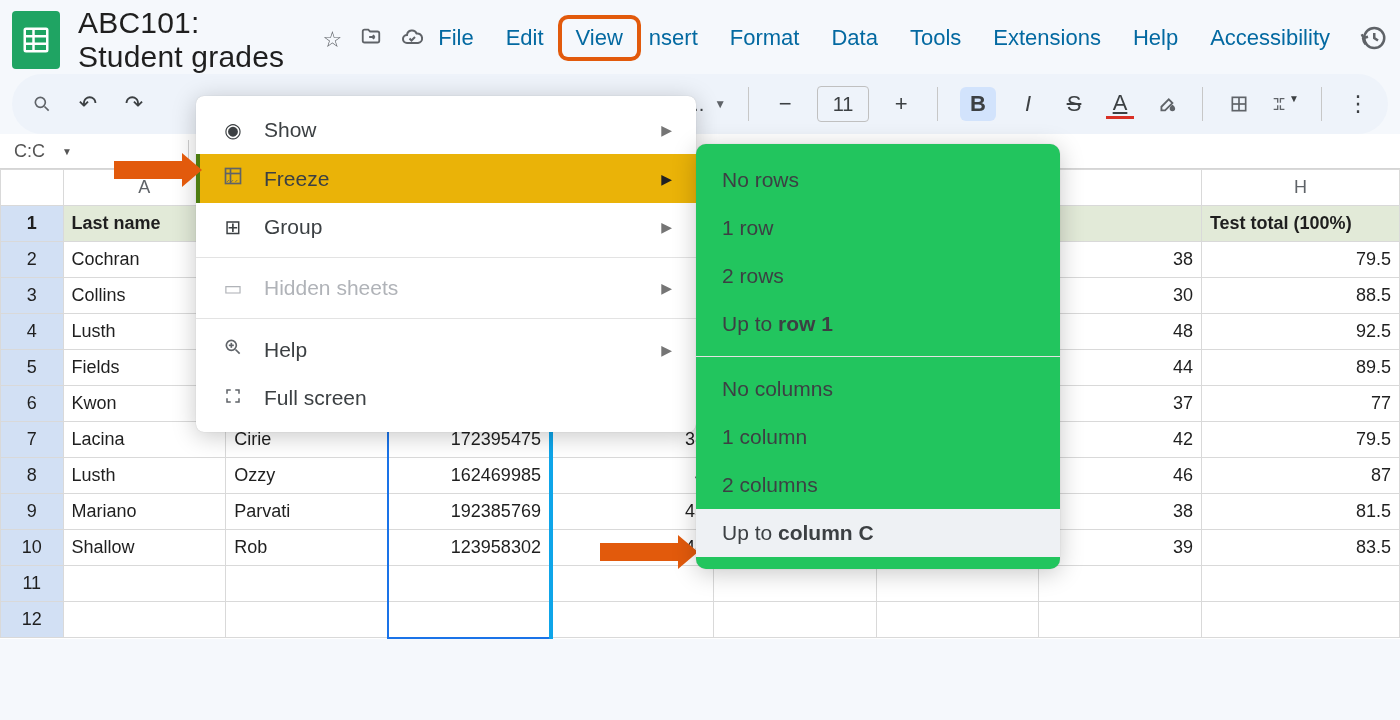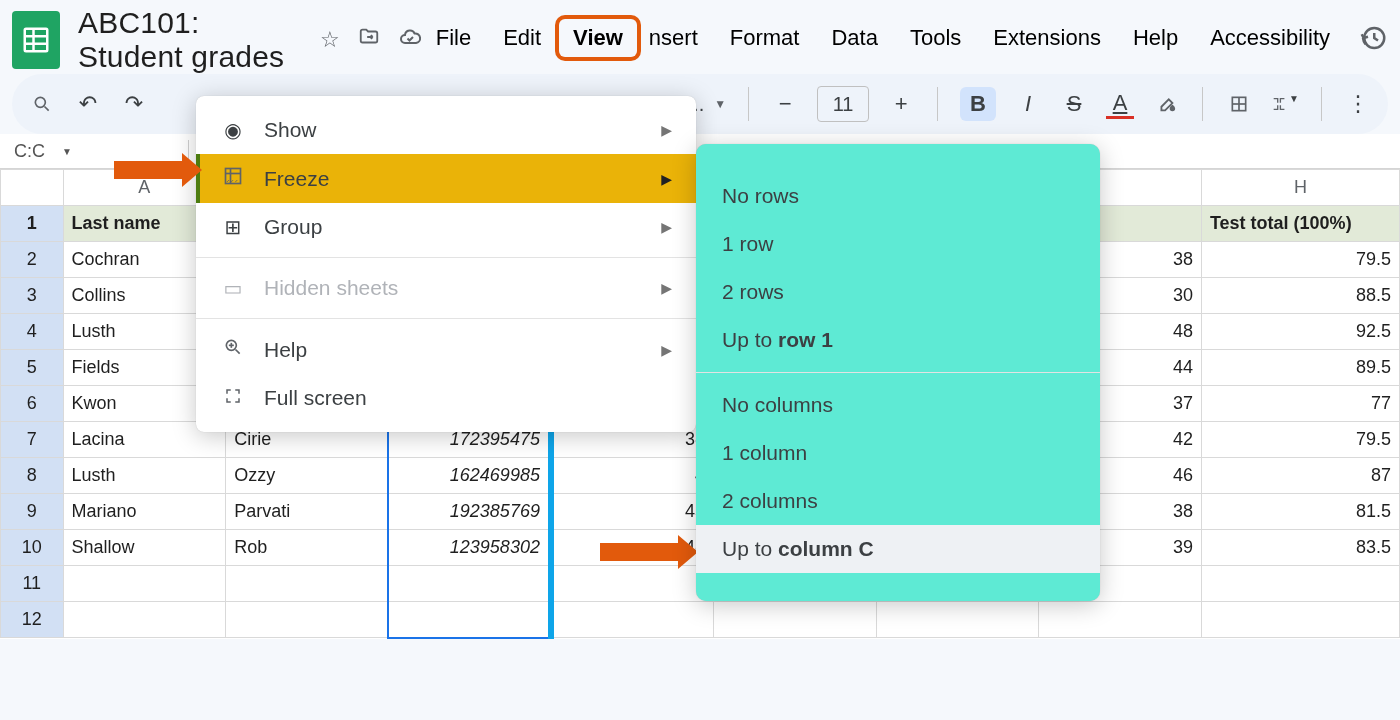--- a/index.html
+++ b/index.html
@@ -33,31 +33,30 @@
   .title-icons { display:inline-flex; gap: 18px; margin-left: 26px; align-items:center; color:#5f6368;}
   .title-icons span { font-size: 22px; }
   .history-icon { margin-left:auto; color:#5f6368; }
 
   
   .menubar {
     display:flex;
     gap: 4px;
     padding: 4px 0 8px 0;
     font-size: 22px;
-    color:#000000;
+    color:#0369a1;
     align-items:center;
   }
   .menu-item {
     padding: 6px 14px;
     border-radius: 6px;
     cursor: default;
   }
   .menu-item.active {
     box-shadow: 0 0 0 4px #e25a0c;
-    font-weight: bold;
   }
 
   
   .toolbar-wrap {
     padding: 0 12px;
   }
   .toolbar {
     background:#eef3fa;
     border-radius: 999px;
     height: 60px;
@@ -112,21 +111,21 @@
   }
   .grid th.rowhdr, .grid td.rowhdr {
     width:48px; text-align:center; background:#fff;
   }
   .grid thead th {
     background:#fff; text-align:center; font-weight:normal; color:#5f6368;
   }
   .grid td.rowhdr.sel { background:#d2e0f4; }
   tr.header-row td { background:#e2ead8; font-weight:bold;}
   td.num { text-align:right; }
-  td.colC { border-left:2px solid #1a73e8; border-right:6px solid #0ea5e9;font-style:italic; }
+  td.colC { border-left:2px solid #1a73e8; border-right:4px solid #0ea5e9; }
   tr:last-child td.colC { border-bottom:2px solid #1a73e8; }
 
   
   .menu-panel {
     position:absolute;
     top: 96px;
     left: 196px;
     width: 500px;
     background:#fff;
     border-radius: 8px;
@@ -146,25 +145,25 @@
   .menu-panel .row .icon { width:26px; text-align:center; font-size:20px;}
   .menu-panel hr { border:none; border-top:1px solid #e3e3e3; margin:6px 0;}
   .menu-panel .row .arrow { margin-left:auto; font-size:14px; color:#757575;}
   .menu-panel .row.hovered .arrow { color:#202124; }
 
   
   .submenu {
     position:absolute;
     top: 144px;
     left: 696px;
-    width: 404px;
-    background:#5eead4;
+    width: 364px;
+    background:#22c55e;
     border-radius: 10px;
     box-shadow: 0 4px 24px rgba(0,0,0,.22), 0 0 1px rgba(0,0,0,.2);
-    padding: 28px 0;
+    padding: 12px 0;
     z-index: 30;
   }
   .submenu .srow {
     padding: 12px 26px;
     font-size:21px;
     color:#3c4043;
   }
   .submenu .srow.hovered { background:#eef1f4; }
   .submenu hr { border:none; border-top:1px solid #e3e3e3; margin:8px 0;}
 

